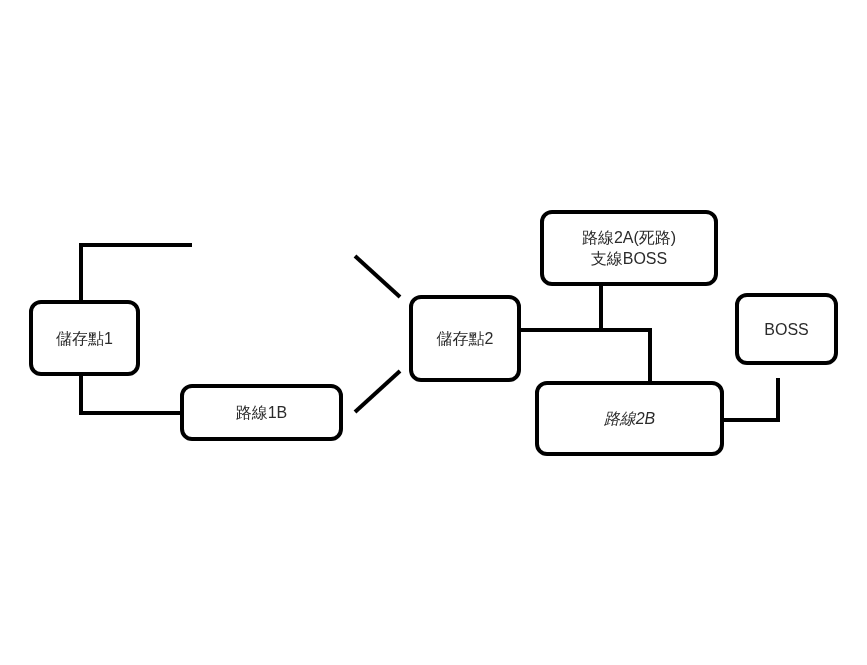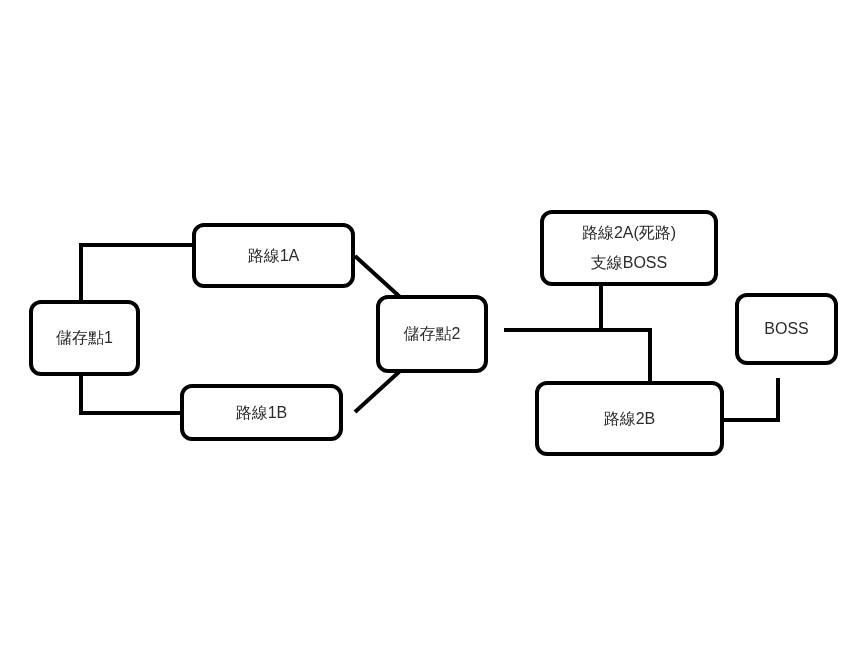--- a/index.html
+++ b/index.html
@@ -31,21 +31,21 @@
     border-radius: 12px;
     background: #ffffff;
     display: flex;
     align-items: center;
     justify-content: center;
     z-index: 2;
   }
   .node-label {
     color: #2b2b2b;
     font-size: 16px;
-    line-height: 30px;
+    line-height: 21px;
     text-align: center;
     white-space: pre-line;
     letter-spacing: 0px;
   }
 </style>
 </head>
 <body>
 
 <div id="canvas">
 
@@ -58,38 +58,35 @@
         <polyline points="504,330 601,330 601,286" fill="none"></polyline>
         <polyline points="504,330 650,330 650,381" fill="none"></polyline>
         <polyline points="724,420 778,420 778,378" fill="none"></polyline>
       </g>
   </svg>
 
   <div class="node" style="left: 29px; top: 300px; width: 111px; height: 76px; border-color: rgb(0, 0, 0);">
     <span class="node-label" style="color: rgb(43, 43, 43);">儲存點1</span>
   </div>
 
-  <div class="node" style="left: 192px; top: 223px; width: 163px; height: 65px; border-color: rgb(0, 0, 0);">
-    <span class="node-label" style="color: rgb(43, 43, 43);">路線1A</span>
-  </div>
 
   <div class="node" style="left: 180px; top: 384px; width: 163px; height: 57px; border-color: rgb(0, 0, 0);">
     <span class="node-label" style="color: rgb(43, 43, 43);">路線1B</span>
   </div>
 
-  <div class="node" style="left: 376px; top: 295px; width: 112px; height: 78px; border-color: rgb(0, 0, 0);">
+  <div class="node" style="left: 409px; top: 295px; width: 112px; height: 87px; border-color: rgb(0, 0, 0);">
     <span class="node-label" style="color: rgb(43, 43, 43);">儲存點2</span>
   </div>
 
   <div class="node" style="left: 540px; top: 210px; width: 178px; height: 76px; border-color: rgb(0, 0, 0);">
     <span class="node-label" style="color: rgb(43, 43, 43);">路線2A(死路)
 支線BOSS</span>
   </div>
 
   <div class="node" style="left: 535px; top: 381px; width: 189px; height: 75px; border-color: rgb(0, 0, 0);">
-    <span class="node-label" style="color: rgb(43, 43, 43);">路線2B</span>
+    <span class="node-label" style="color: rgb(43, 43, 43); font-style: italic;">路線2B</span>
   </div>
 
   <div class="node" style="left: 735px; top: 293px; width: 103px; height: 72px; border-color: rgb(0, 0, 0);">
     <span class="node-label" style="color: rgb(43, 43, 43);">BOSS</span>
   </div>
 
 </div>
 
 </body></html>

